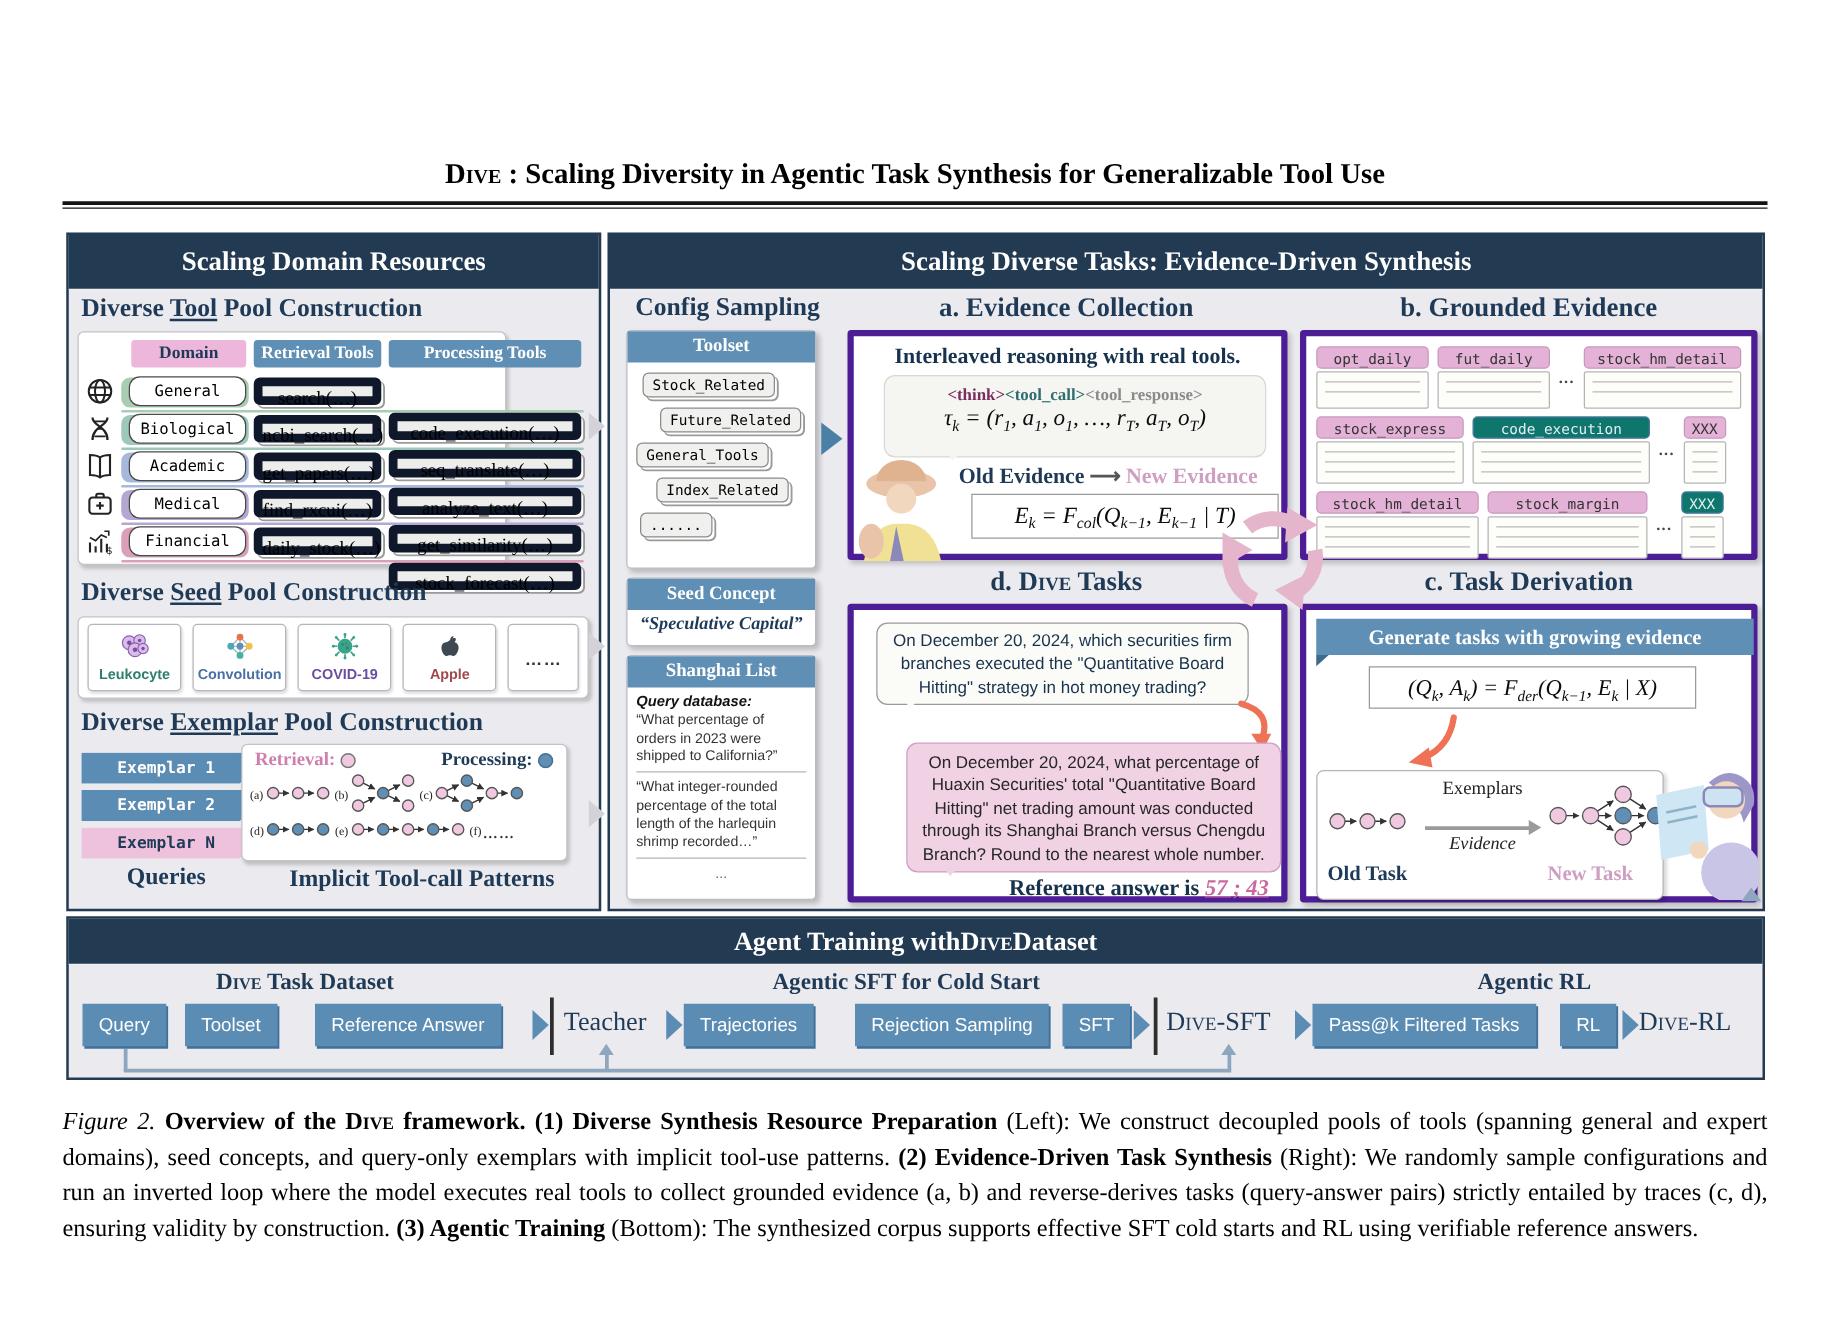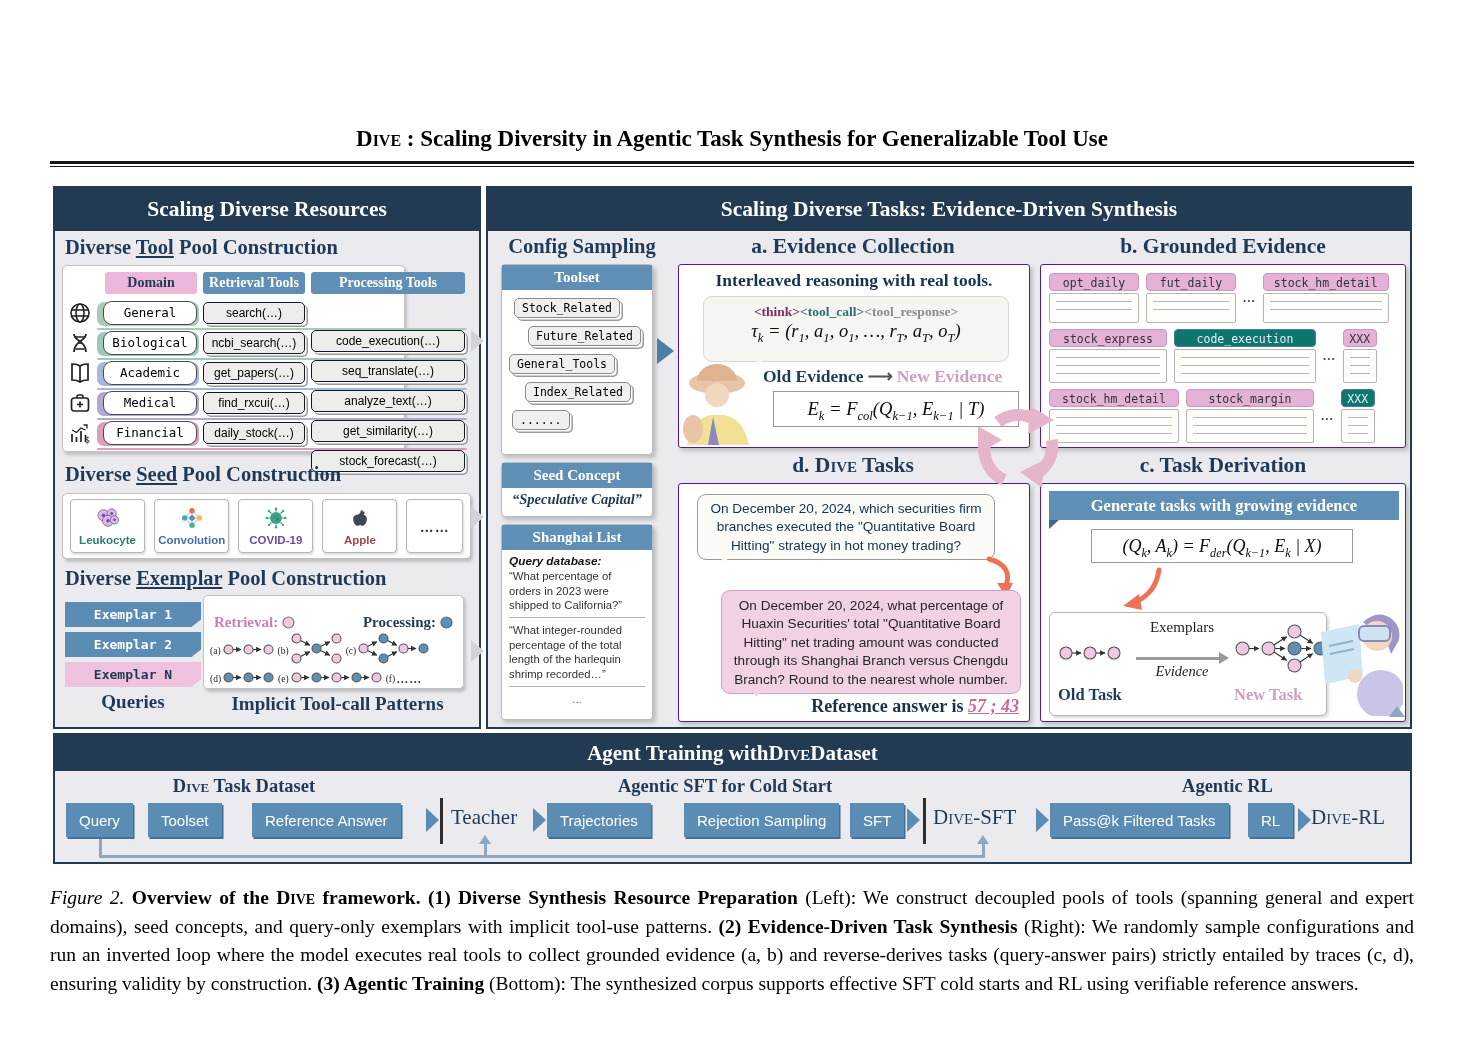--- a/index.html
+++ b/index.html
@@ -29,39 +29,39 @@
   
   #tool-heading{left:10px;top:4px;}
   #tool-card{left:7px;top:33px;width:343px;height:187px;}
   .t-colhead{position:absolute;height:22px;line-height:22px;text-align:center;font-weight:bold;font-size:14px;border-radius:3px;top:6px;}
   .t-colhead.c0{left:42px;width:92px;background:#ecb7da;color:#1f3a57;}
   .t-colhead.c1{left:140px;width:102px;background:#5f8fb4;color:#fff;}
   .t-colhead.c2{left:248px;width:154px;background:#5f8fb4;color:#fff;}
   .t-icon{position:absolute;left:5px;width:26px;height:26px;}
   .t-tab{position:absolute;left:34px;width:102px;height:24px;border-radius:7px;}
   .t-domain{position:absolute;left:40px;width:94px;height:24px;background:#fff;border:1.5px solid #4a4a4a;border-radius:9px;font-family:"DejaVu Sans Mono",monospace;font-size:12.5px;line-height:21px;text-align:center;box-sizing:border-box;}
-  .t-chip{position:absolute;height:22px;background:#ededeb;border:1px solid #0f172a;border-radius:5px;font-family:Liberation Sans, sans-serif;font-size:12px;line-height:20px;text-align:center;box-sizing:border-box;box-shadow:2.5px 2.5px 0 -1px #fcfcfa,3px 3px 0 0 #9a9a9a;}
+  .t-chip{position:absolute;height:22px;background:#ededeb;border:7px solid #0f172a;border-radius:5px;font-family:Liberation Serif, serif;font-size:15px;line-height:20px;text-align:center;box-sizing:border-box;box-shadow:2.5px 2.5px 0 -1px #fcfcfa,3px 3px 0 0 #9a9a9a;}
   .t-chip.ret{left:140px;width:102px;}
   .t-chip.proc{left:248px;width:154px;margin-top:28px;}
   .t-under{position:absolute;left:34px;width:370px;height:2px;border-radius:1px;}
 
   
   #seed-heading{left:10px;top:231px;}
   #seed-strip{left:7px;top:261px;width:409px;height:66px;display:flex;align-items:center;gap:9px;padding:0 7px;}
   .seed-card{border:1.5px solid #b5b5bc;border-radius:4px;background:#fff;width:77px;height:54px;display:flex;flex-direction:column;align-items:center;justify-content:center;box-shadow:1px 2px 2px rgba(0,0,0,.12);box-sizing:border-box;}
   .seed-label{font-family:"Liberation Sans",sans-serif;font-weight:bold;font-size:11.5px;margin-top:1px;}
   .seed-card.dots{width:58px;}
   .seed-card.dots .seed-label{font-size:14px;letter-spacing:1px;color:#333;}
 
   
   #ex-heading{left:10px;top:335px;}
   .ex-tab{position:absolute;left:10px;width:136px;height:25px;background:#5b8cb3;color:#fff;font-family:"DejaVu Sans Mono",monospace;font-weight:bold;font-size:13px;text-align:center;line-height:25px;clip-path:polygon(0 0,100% 0,100% 70%,93% 100%,0 100%);}
   .ex-tab.pink{background:#eec1dc;color:#1f3a57;}
   #queries-label{position:absolute;left:10px;top:459px;width:136px;text-align:center;font-size:19px;font-weight:bold;color:#1f3a57;}
-  #patterns-card{left:148px;top:363px;width:261px;height:94px;padding:17px 6px;}
+  #patterns-card{left:138px;top:363px;width:261px;height:94px;padding:3px 6px;}
   #patterns-legend{display:flex;align-items:center;font-size:15px;font-weight:bold;padding:1px 4px 0;}
   .leg-ret{color:#cf7fae;}
   .leg-proc{color:#1f3a57;margin-left:auto;}
   .leg-circ{margin-left:4px;vertical-align:-1px;}
   .p-row{display:flex;align-items:center;gap:3px;margin-top:1px;}
   .pat{display:flex;align-items:center;gap:1px;}
   .pat-label{font-size:9.5px;color:#222;}
   .pat-dots{font-size:12px;font-weight:bold;letter-spacing:1px;color:#333;}
   #patterns-label{position:absolute;left:152px;top:461px;width:261px;text-align:center;font-size:19px;font-weight:bold;color:#1f3a57;}
 
@@ -76,21 +76,21 @@
   #seedconcept-card{left:13px;top:230px;width:152px;height:55px;}
   #seedconcept-value{margin-top:3px;text-align:center;font-size:14.5px;font-weight:bold;font-style:italic;color:#1f3a57;}
   #exlist-card{left:13px;top:292px;width:152px;height:196px;}
   .exl-body{padding:4px 7px;font-family:"Liberation Sans",sans-serif;font-size:11.3px;color:#333;line-height:1.28;}
   .exl-db{font-weight:bold;font-style:italic;font-size:11.8px;color:#111;}
   .exl-hr{border:none;border-top:1px solid #b5b5b5;margin:5px 0;}
   .exl-more{text-align:center;color:#666;}
 
   
   .q-title{position:absolute;text-align:center;font-size:21.5px;font-weight:bold;color:#1f3a57;}
-  .q-card{position:absolute;background:#fff;border:1px solid #4c1d95;border-radius:3px;box-shadow:2.5px 3px 4px rgba(0,0,0,.18);box-sizing:border-box;}
+  .q-card{position:absolute;background:#fff;border:5px solid #4c1d95;border-radius:3px;box-shadow:2.5px 3px 4px rgba(0,0,0,.18);box-sizing:border-box;}
   #qa-title{left:188px;top:2px;width:354px;}
   #qa-card{left:190px;top:32px;width:352px;height:184px;}
   #qa-sub{margin-top:5px;text-align:center;font-size:17.5px;font-weight:bold;color:#17324d;}
   #qa-bubble{position:absolute;left:24px;top:31px;width:304px;height:64px;background:#f5f5f2;border:1px solid #d8d8d4;border-radius:9px;}
   #qa-bubble:after{content:'';position:absolute;left:46px;bottom:-12px;border:8px solid transparent;border-top:13px solid #f5f5f2;border-right-width:12px;}
   #qa-tags{text-align:center;font-size:13.5px;font-weight:bold;margin-top:7px;}
   #qa-tau{text-align:center;font-size:18.5px;font-style:italic;margin-top:1px;color:#0c0c0c;}
   #qa-evline{position:absolute;left:84px;top:101px;font-size:17.5px;font-weight:bold;color:#1f3a57;}
   #qa-evline .arr{color:#555;margin:0 4px;}
   #qa-evline .new{color:#cf9fc2;}
@@ -164,21 +164,21 @@
 </style>
 </head>
 <body>
 
 <div id="root">
 
   <div class="fig-title"><span class="seg-sc">Dive</span><span class="seg-normal"> : Scaling Diversity in Agentic Task Synthesis for Generalizable Tool Use</span></div>
   <div class="title-rule"></div>
 
   <div class="panel" id="panel-resources">
-    <div class="panel-header">Scaling Diverse Resources</div>
+    <div class="panel-header">Scaling Domain Resources</div>
     <div class="panel-body">
       <div class="sec-heading" id="tool-heading"><span class="seg-normal">Diverse </span><span class="seg-italic-underline">Tool</span><span class="seg-normal"> Pool Construction</span></div>
       <div class="wcard" id="tool-card">
           <div class="t-colhead c0">Domain</div>
           <div class="t-colhead c1">Retrieval Tools</div>
           <div class="t-colhead c2">Processing Tools</div>
           <div class="t-icon" style="top: 35px;"><svg viewBox="0 0 24 24" width="24" height="24">
               <g fill="none" stroke="#222" stroke-width="1.6">
                 <circle cx="12" cy="12" r="9"></circle>
                 <ellipse cx="12" cy="12" rx="4" ry="9"></ellipse>

